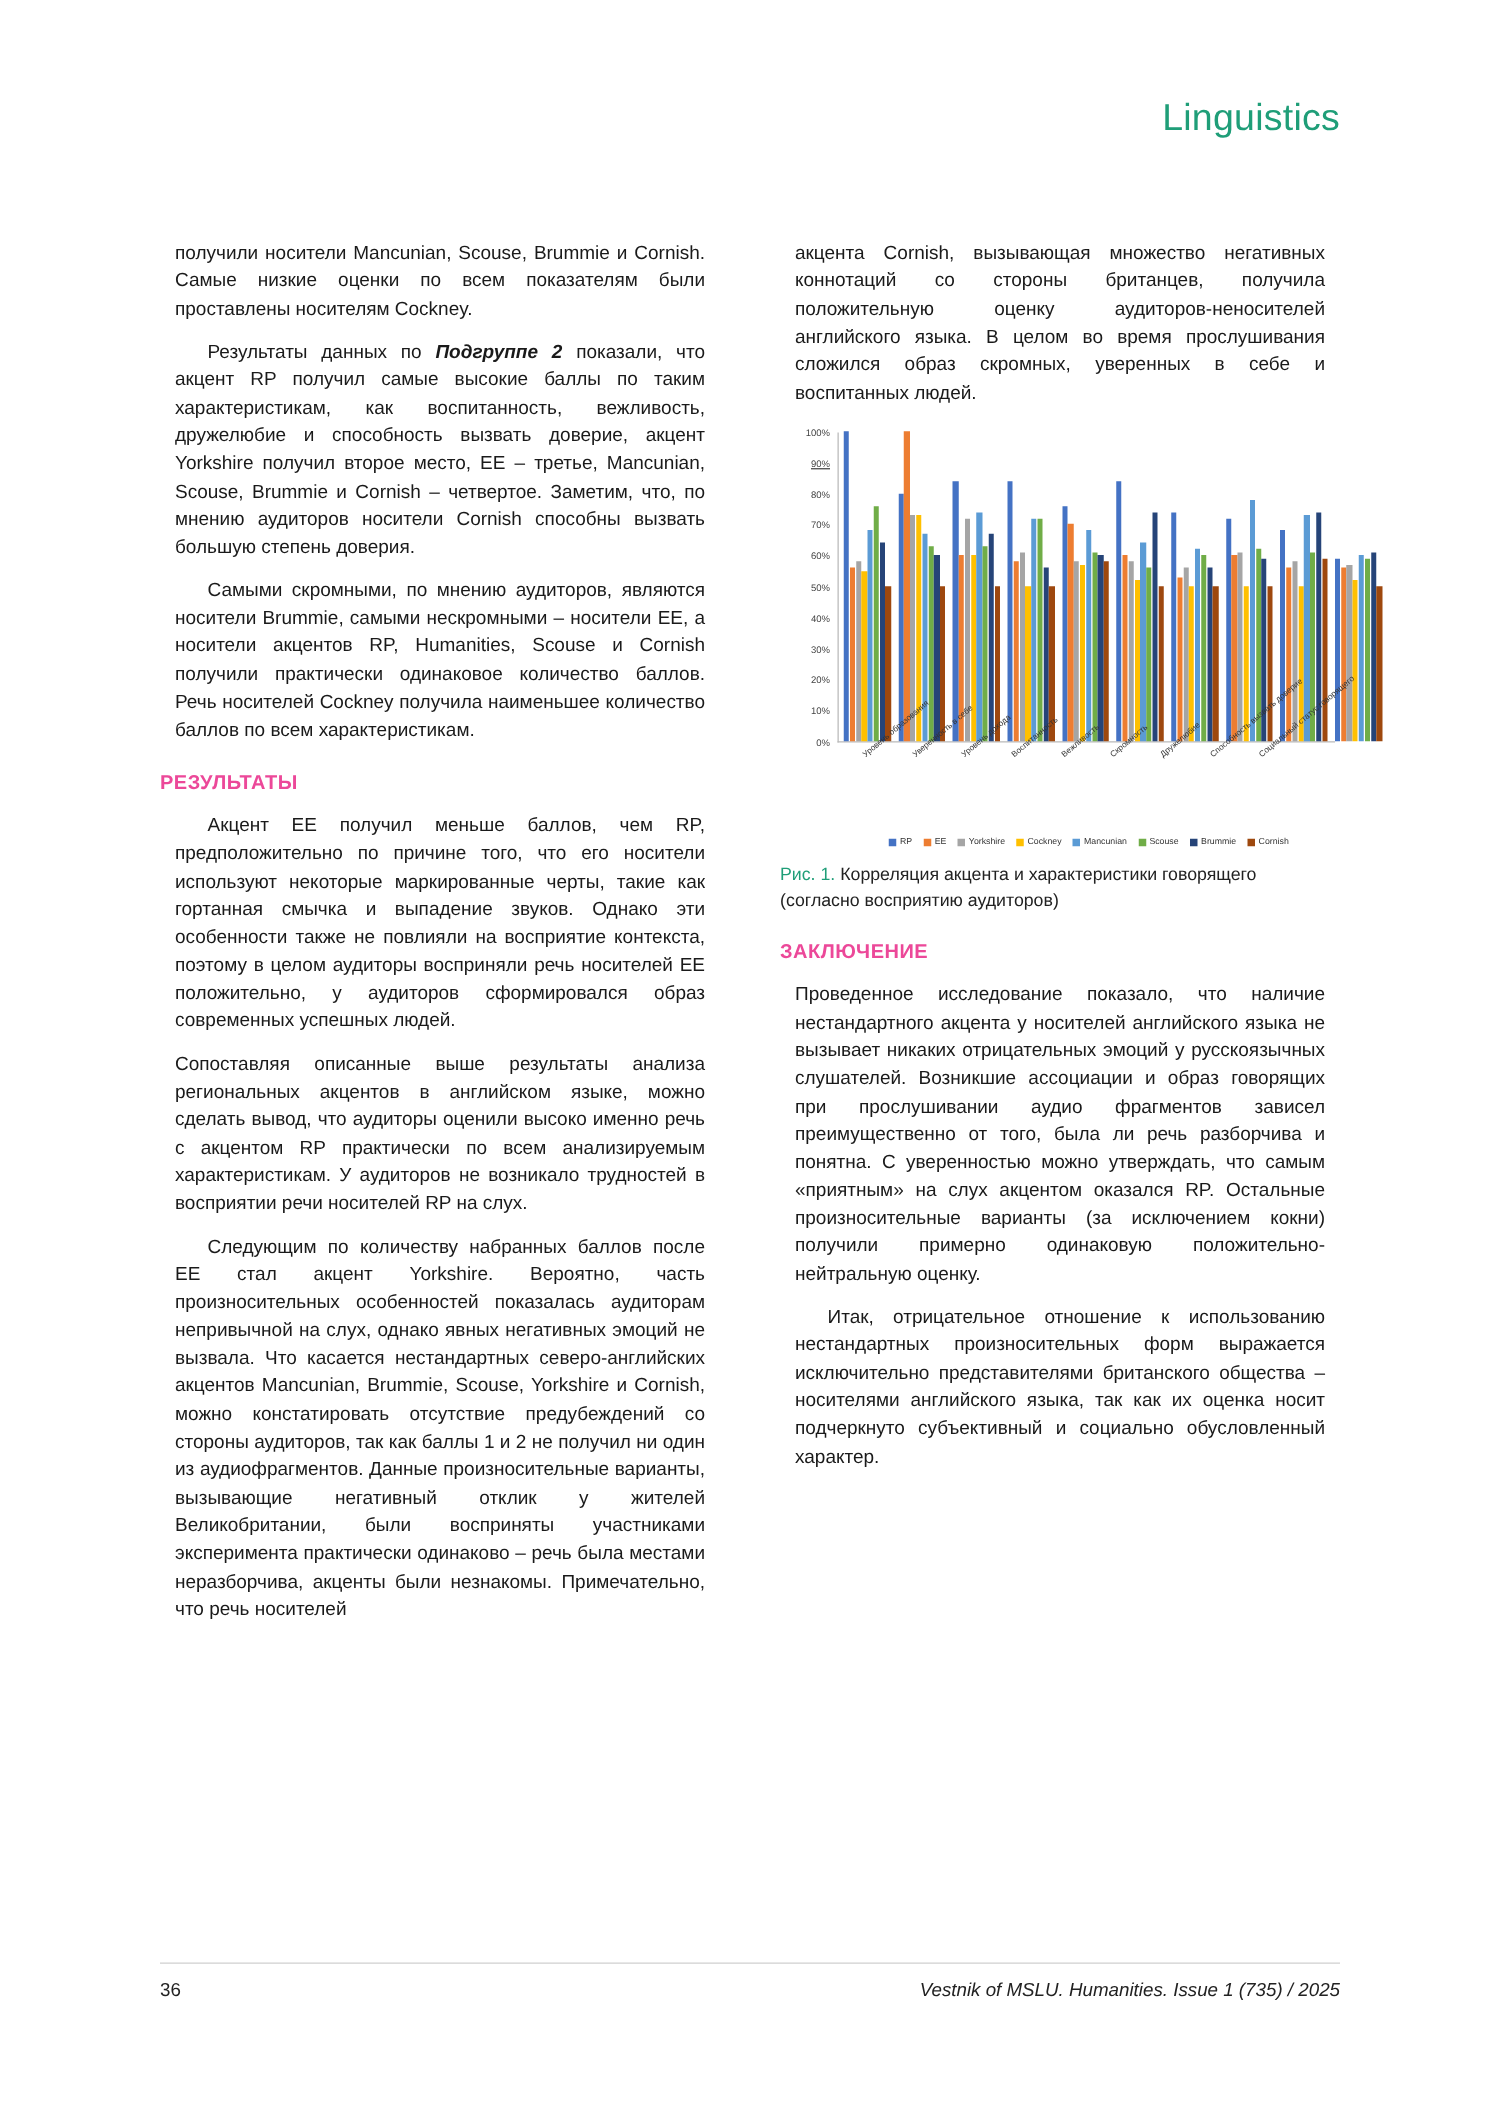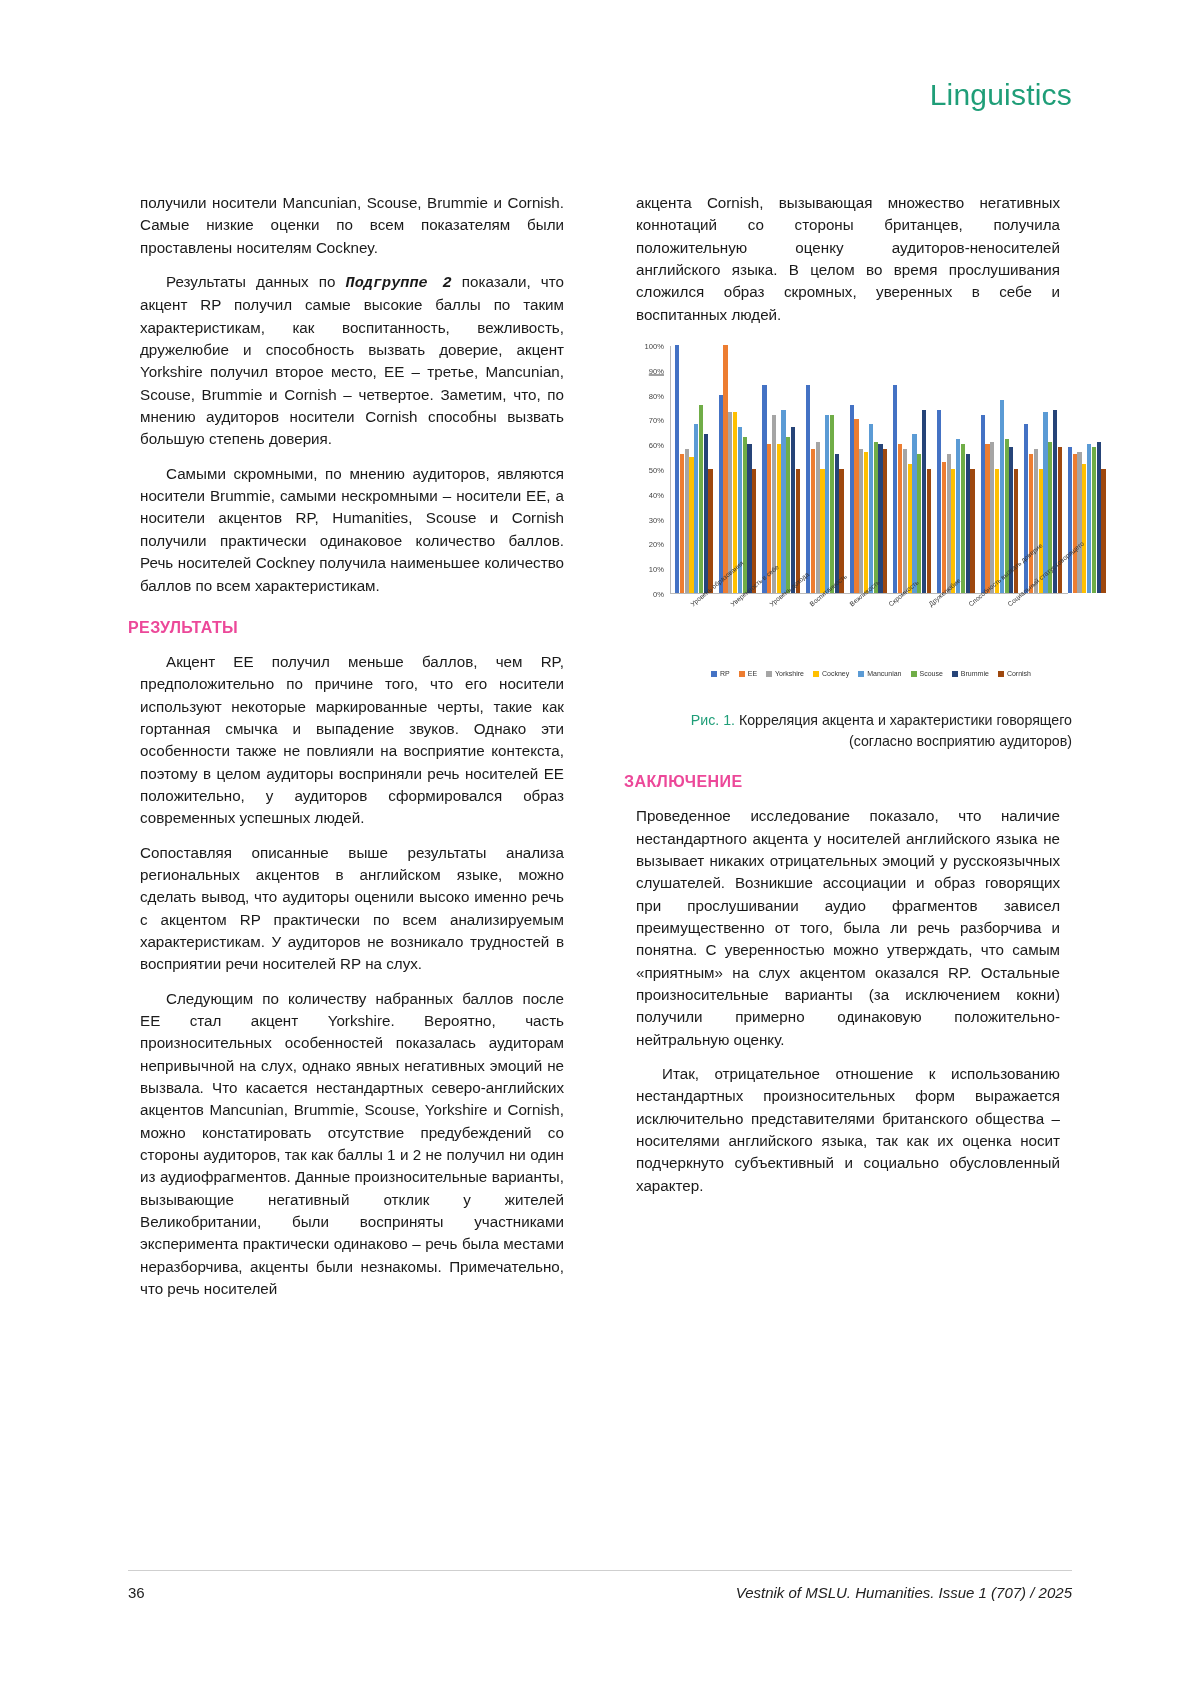--- a/index.html
+++ b/index.html
@@ -45,21 +45,21 @@
     hyphens: auto;
   }
   p.body.noindent { text-indent: 0; }
   .sec-head {
     margin: 22px 0 14px 0;
     font-size: 16px;
     font-weight: bold;
     color: #ec4899;
     letter-spacing: 0.4px;
   }
-  .ital-bold { font-style: italic; font-weight: bold; font-family: Liberation Mono, monospace; }
+  .ital-bold { font-style: italic; font-weight: bold; }
 
   
   .figure {
     margin: 14px 0 0 0;
   }
   .chart-box {
     position: relative;
     width: 448px;
     height: 350px;
     background: #ffffff;
@@ -138,24 +138,23 @@
     top: 330px;
     display: flex;
     justify-content: center;
     gap: 9px;
     font-size: 7px;
     color: #333;
   }
   .legend .item { display: flex; align-items: center; gap: 3px; }
   .legend .swatch { width: 6px; height: 6px; display: inline-block; }
   .figcaption {
-    margin-top: 20px;
     font-size: 14.2px;
     line-height: 1.45;
-    text-align: right;
+    text-align: left;
     color: #222;
   }
   .figcaption .lbl { color: #1f9e78; font-weight: normal; }
 
   
   .footer-rule {
     position: absolute;
     left: 128px;
     right: 128px;
     bottom: 126px;
@@ -395,16 +394,16 @@
       <h2 class="sec-head">ЗАКЛЮЧЕНИЕ</h2>
 
       <p class="body noindent">Проведенное исследование показало, что наличие нестандартного акцента у носителей английского языка не вызывает никаких отрицательных эмоций у русскоязычных слушателей. Возникшие ассоциации и образ говорящих при прослушивании аудио фрагментов зависел преимущественно от того, была ли речь разборчива и понятна. С уверенностью можно утверждать, что самым «приятным» на слух акцентом оказался RP. Остальные произносительные варианты (за исключением кокни) получили примерно одинаковую положительно-нейтральную оценку.</p>
       <p class="body">Итак, отрицательное отношение к использованию нестандартных произносительных форм выражается исключительно представителями британского общества – носителями английского языка, так как их оценка носит подчеркнуто субъективный и социально обусловленный характер.</p>
     </div>
   </div>
 
   <div class="footer-rule"></div>
   <div class="footer">
     <div class="pageno">36</div>
-    <div class="journal">Vestnik of MSLU. Humanities. Issue 1 (707) / 2025</div>
+    <div class="journal">Vestnik of MSLU. Humanities. Issue 1 (735) / 2025</div>
   </div>
 
 </div>
 
 </body></html>

